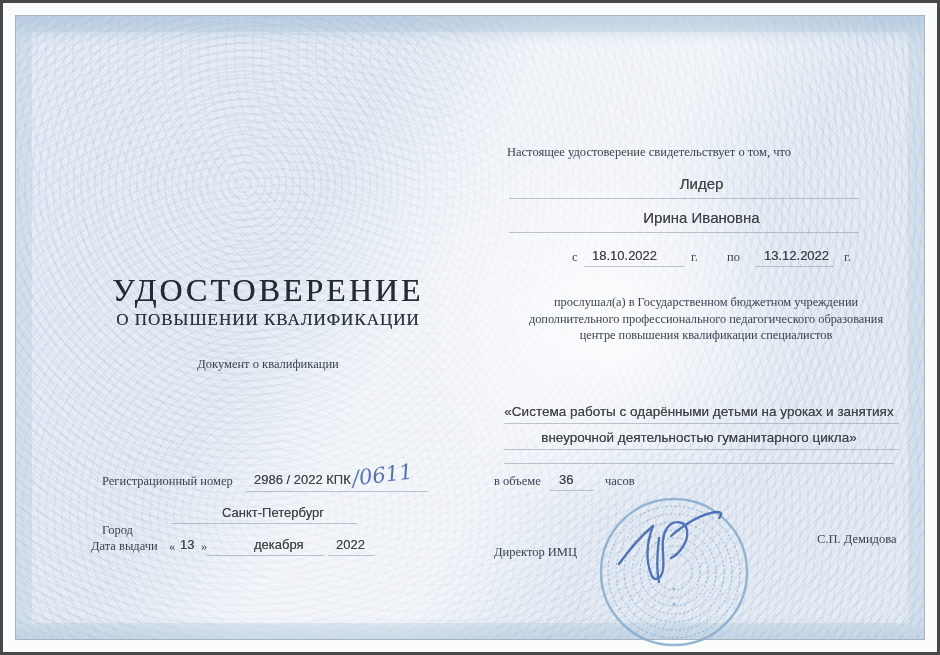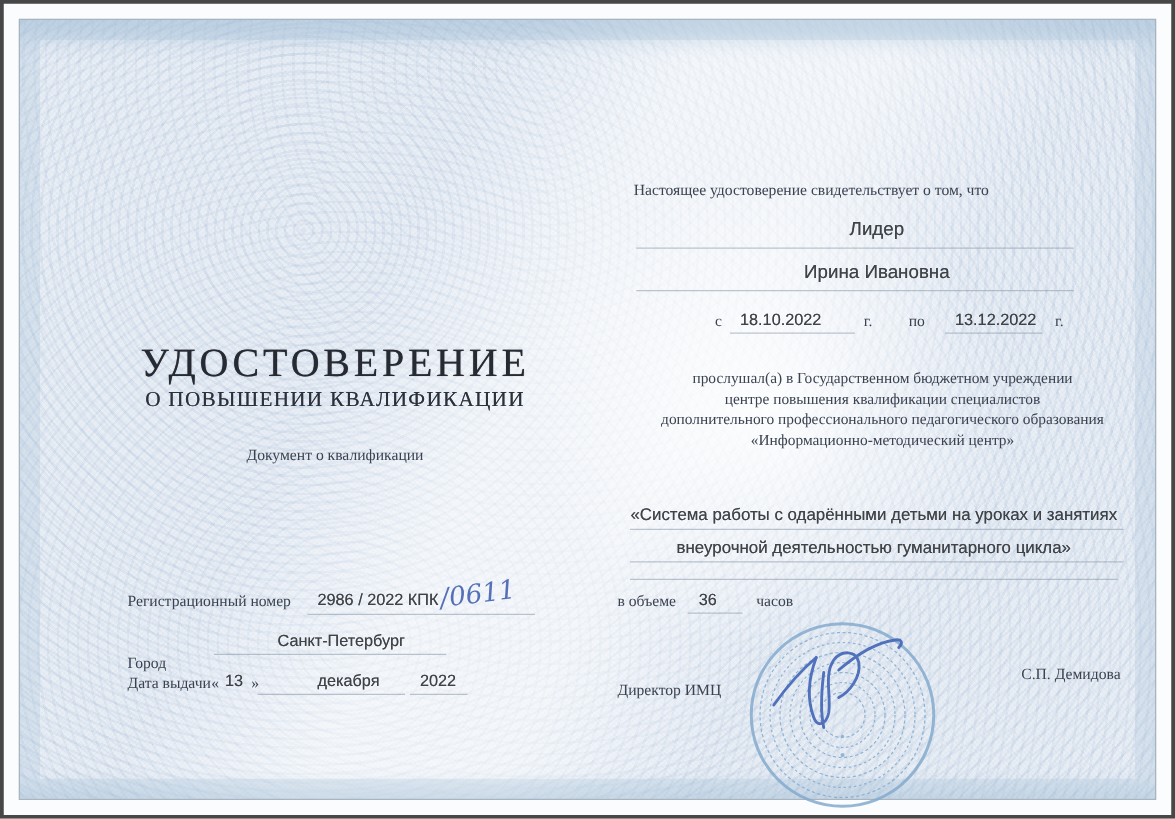--- a/index.html
+++ b/index.html
@@ -49,21 +49,21 @@
 
     <div class="t" style="left:86px;top:458px;">Регистрационный номер</div>
     <div class="v" style="left:238px;top:456px;">2986 / 2022 КПК</div>
     <div class="hand" style="left:336px;top:447px;">/0611</div>
     <i class="rule" style="left:230px;top:475px;width:182px;"></i>
 
     <div class="t" style="left:86px;top:491px;margin-top:16px;">Город</div>
     <div class="v" style="left:206px;top:489px;">Санкт-Петербург</div>
     <i class="rule" style="left:155px;top:507px;width:186px;"></i>
 
-    <div class="t" style="left:86px;top:523px;">Дата выдачи</div>
+    <div class="t" style="left:75px;top:523px;">Дата выдачи</div>
     <div class="t" style="left:153px;top:523px;">«</div>
     <div class="v" style="left:164px;top:521px;">13</div>
     <div class="t" style="left:185px;top:523px;">»</div>
     <div class="v" style="left:238px;top:521px;">декабря</div>
     <div class="v" style="left:320px;top:521px;">2022</div>
     <i class="rule" style="left:190px;top:539px;width:118px;"></i>
     <i class="rule" style="left:312px;top:539px;width:46px;"></i>
 
     <div class="t" style="left:491px;top:129px;">Настоящее удостоверение свидетельствует о том, что</div>
 
@@ -76,23 +76,22 @@
     <div class="v" style="left:576px;top:232px;">18.10.2022</div>
     <i class="rule" style="left:568px;top:250px;width:100px;"></i>
     <div class="t" style="left:675px;top:234px;">г.</div>
     <div class="t" style="left:711px;top:234px;">по</div>
     <div class="v" style="left:748px;top:232px;">13.12.2022</div>
     <i class="rule" style="left:740px;top:250px;width:78px;"></i>
     <div class="t" style="left:828px;top:234px;">г.</div>
 
     <div class="para">
       <div>прослушал(а) в Государственном бюджетном учреждении</div>
+      <div>дополнительного профессионального педагогического образования</div>
       <div>центре повышения квалификации специалистов</div>
-      <div>дополнительного профессионального педагогического образования</div>
-      <div>«Информационно-методический центр»</div>
     </div>
 
     <div class="v ctr" style="left:478px;top:388px;width:410px;font-size:13.5px;">«Система работы с одарёнными детьми на уроках и занятиях</div>
     <i class="rule" style="left:488px;top:407px;width:395px;"></i>
     <div class="v ctr" style="left:478px;top:414px;width:410px;font-size:13.5px;">внеурочной деятельностью гуманитарного цикла»</div>
     <i class="rule" style="left:488px;top:433px;width:395px;"></i>
     <i class="rule" style="left:488px;top:447px;width:390px;"></i>
 
     <div class="t" style="left:478px;top:458px;">в объеме</div>
     <div class="v" style="left:543px;top:456px;">36</div>

